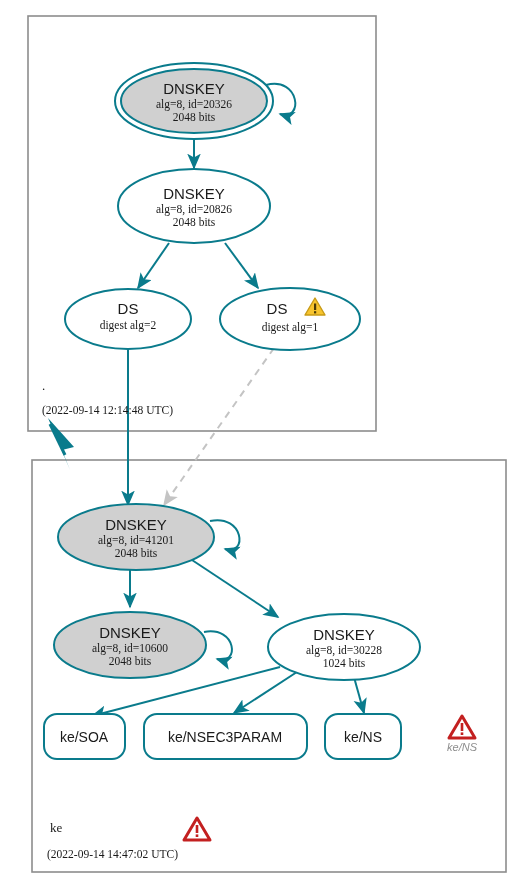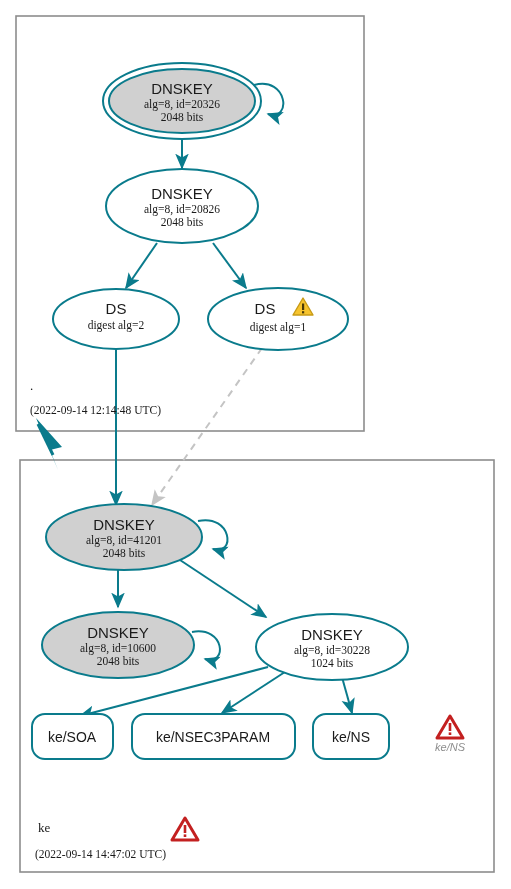--- a/index.html
+++ b/index.html
@@ -9,21 +9,21 @@
   }
   body {
     width: 511px;
     height: 889px;
     font-family: "Liberation Sans", sans-serif;
     position: relative;
     overflow: hidden;
   }
   #stage {
     position: absolute;
-    left: 0; top: 0;
+    left: 12px; top: 0;
     width: 461px;
     height: 889px;
   }
   svg#graph {
     position: absolute;
     left: 0; top: 0;
     width: 511px;
     height: 889px;
   }
   .zone-box {

